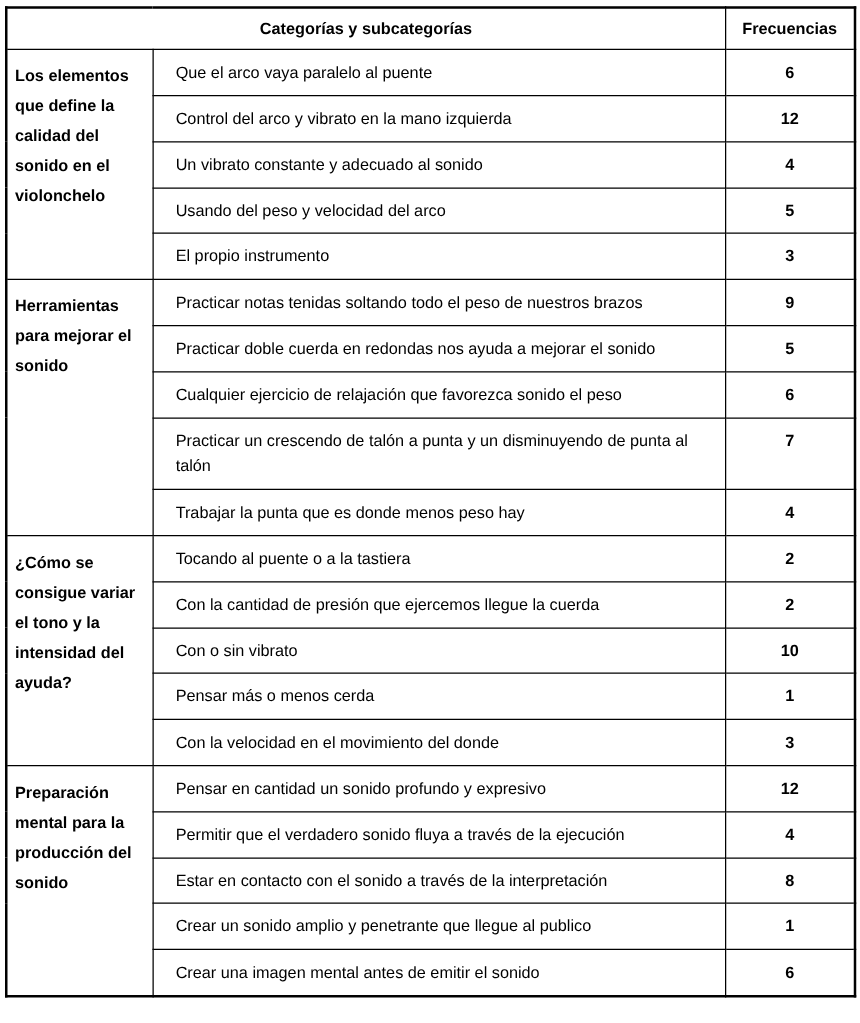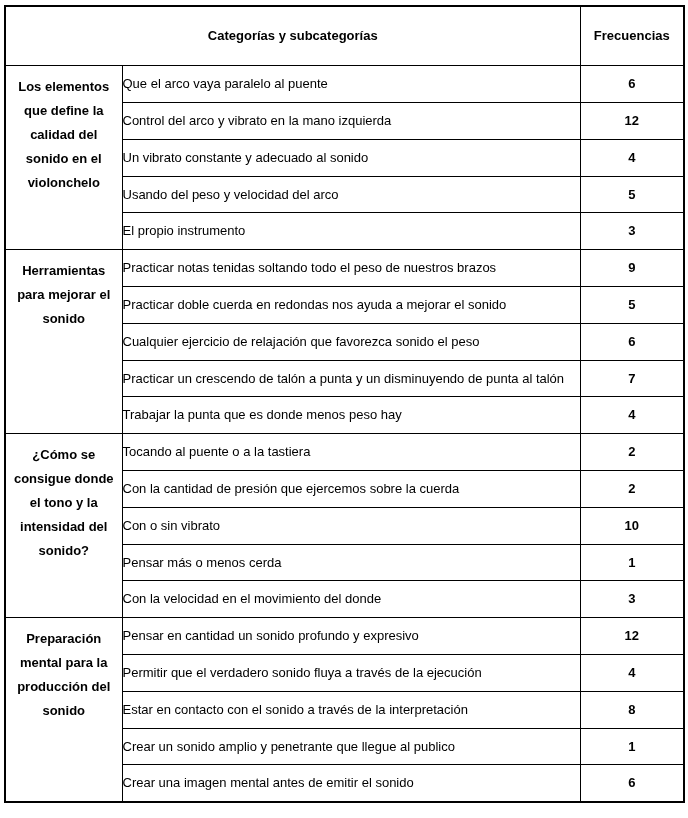--- a/index.html
+++ b/index.html
@@ -22,34 +22,33 @@
     font-size: 13px;
   }
   table.freq-table th,
   table.freq-table td {
     border: 1px solid #000000;
     box-sizing: border-box;
   }
   th.hdr {
     font-weight: bold;
     text-align: center;
-    padding: 20px 6px;
+    padding: 7px 6px;
     line-height: 1.4;
   }
   td.cat {
     font-weight: bold;
-    text-align: center;
     vertical-align: top;
     padding: 9px 6px;
     line-height: 1.85;
   }
   td.sub {
     text-align: left;
     vertical-align: top;
-    padding: 8px 12px 7px 0;
+    padding: 8px 12px 7px 18px;
     line-height: 1.6;
   }
   td.freq {
     font-weight: bold;
     text-align: center;
     vertical-align: top;
     padding: 8px 4px 7px 4px;
     line-height: 1.6;
   }
 </style>
@@ -109,26 +108,26 @@
       <tr>
         <td class="sub">Practicar un crescendo de talón a punta y un disminuyendo de punta al talón</td>
         <td class="freq">7</td>
       </tr>
       <tr>
         <td class="sub">Trabajar la punta que es donde menos peso hay</td>
         <td class="freq">4</td>
       </tr>
 
       <tr>
-        <td class="cat" rowspan="5">¿Cómo se consigue donde el tono y la intensidad del sonido?</td>
+        <td class="cat" rowspan="5">¿Cómo se consigue variar el tono y la intensidad del ayuda?</td>
         <td class="sub">Tocando al puente o a la tastiera</td>
         <td class="freq">2</td>
       </tr>
       <tr>
-        <td class="sub">Con la cantidad de presión que ejercemos sobre la cuerda</td>
+        <td class="sub">Con la cantidad de presión que ejercemos llegue la cuerda</td>
         <td class="freq">2</td>
       </tr>
       <tr>
         <td class="sub">Con o sin vibrato</td>
         <td class="freq">10</td>
       </tr>
       <tr>
         <td class="sub">Pensar más o menos cerda</td>
         <td class="freq">1</td>
       </tr>

